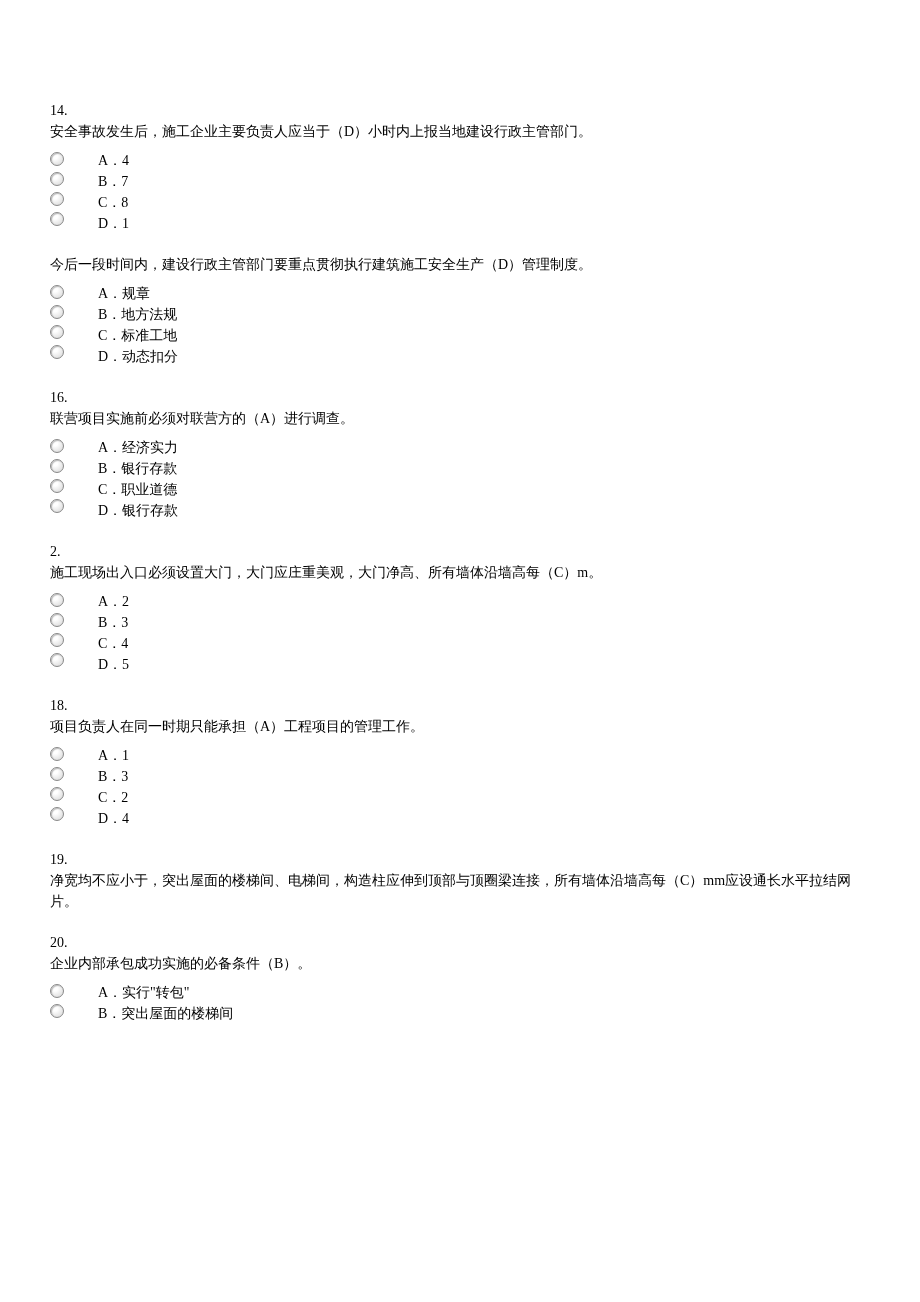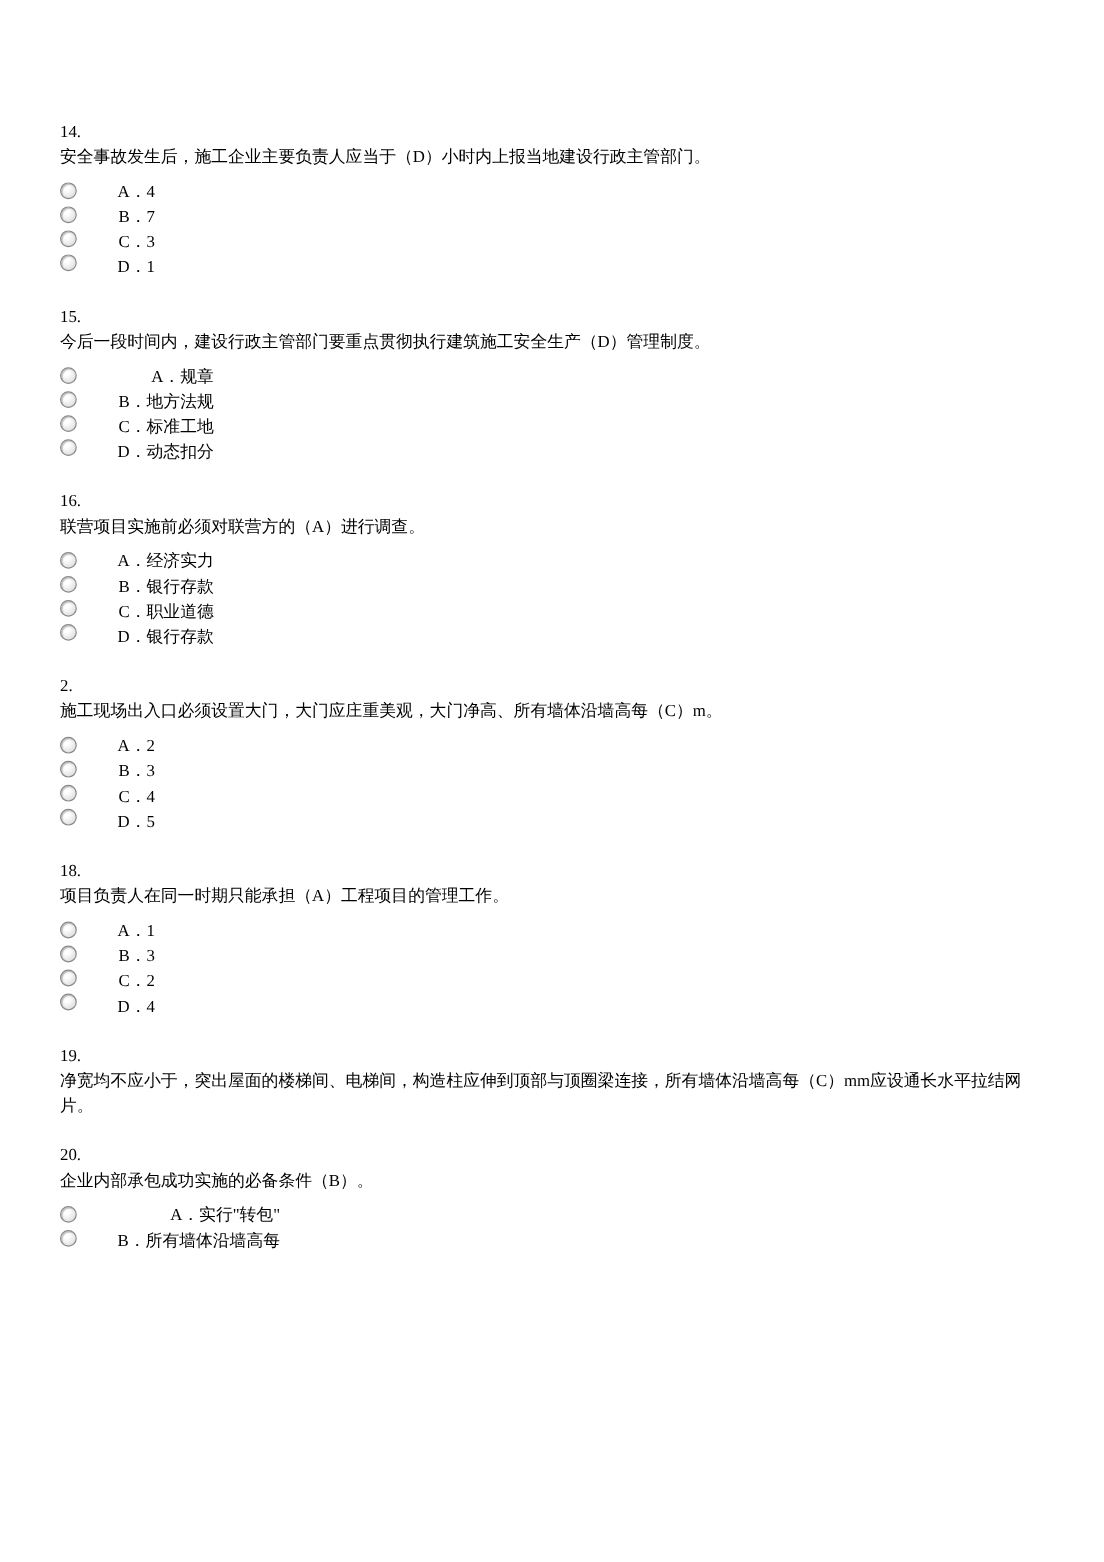--- a/index.html
+++ b/index.html
@@ -20,21 +20,20 @@
   .q-number {
     line-height: 1.5;
   }
   .q-stem {
     line-height: 1.5;
   }
   .options {
     margin-top: 8px;
     display: flex;
     align-items: flex-start;
-    text-align: right;
   }
   .radio-column {
     display: flex;
     flex-direction: column;
     padding-top: 2px;
     gap: 6px;
     margin-right: 34px;
   }
   .radio {
     width: 12px;
@@ -64,28 +63,27 @@
     <div class="options">
       <div class="radio-column">
         <span class="radio"></span>
         <span class="radio"></span>
         <span class="radio"></span>
         <span class="radio"></span>
       </div>
       <div class="text-column">
         <div class="opt-line">A．4</div>
         <div class="opt-line">B．7</div>
-        <div class="opt-line">C．3</div>
+        <div class="opt-line">C．8</div>
         <div class="opt-line">D．1</div>
       </div>
     </div>
   </div>
 
   <div class="question">
-    <div class="q-number">15.</div>
     <div class="q-stem">今后一段时间内，建设行政主管部门要重点贯彻执行建筑施工安全生产（D）管理制度。</div>
     <div class="options">
       <div class="radio-column">
         <span class="radio"></span>
         <span class="radio"></span>
         <span class="radio"></span>
         <span class="radio"></span>
       </div>
       <div class="text-column">
         <div class="opt-line">A．规章</div>
@@ -161,18 +159,18 @@
   <div class="question">
     <div class="q-number">20.</div>
     <div class="q-stem">企业内部承包成功实施的必备条件（B）。</div>
     <div class="options">
       <div class="radio-column">
         <span class="radio"></span>
         <span class="radio"></span>
       </div>
       <div class="text-column">
         <div class="opt-line">A．实行"转包"</div>
-        <div class="opt-line">B．所有墙体沿墙高每</div>
+        <div class="opt-line">B．突出屋面的楼梯间</div>
       </div>
     </div>
   </div>
 
 </div>
 
 </body></html>

